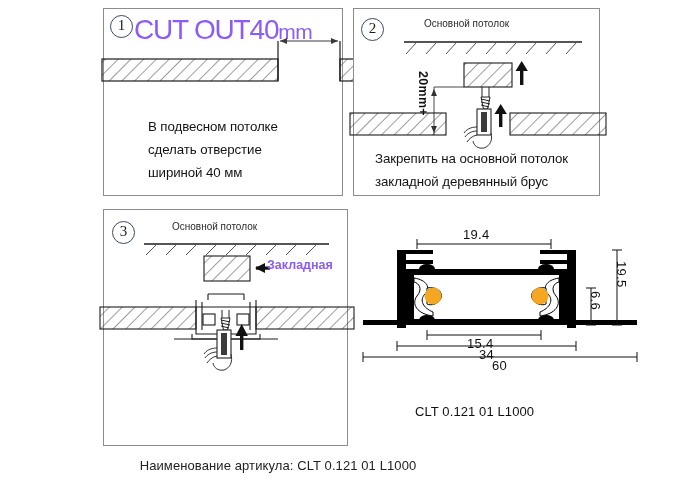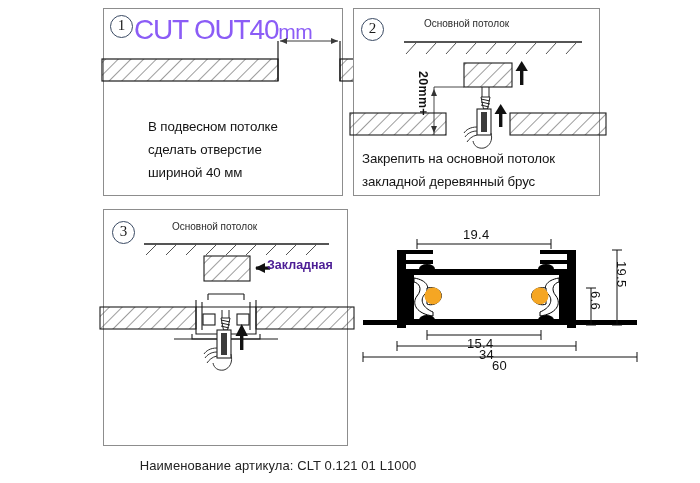--- a/index.html
+++ b/index.html
@@ -174,21 +174,21 @@
       </g>
 
       <g stroke="#333" stroke-width="1" fill="none">
         <path d="M123,118 C116,118 112,121 110,124"></path>
         <path d="M123,122 C117,122 113,125 111,128"></path>
         <path d="M123,126 C118,127 115,130 113,133"></path>
         <path d="M137,124 C139,131 136,137 130,139 C124,140 120,137 119,132"></path>
       </g>
     </svg>
 
-    <div class="cap" style="left:8px;top:138px;">Закрепить на основной потолок
+    <div class="cap" style="left:21px;top:138px;">Закрепить на основной потолок
 закладной деревянный брус</div>
 
     <div class="dimtxt rot" style="left:76px;top:62px;font-size:12.5px;font-weight:600;">20mm+</div>
   </div>
 
   <div class="panel" id="panel3">
     <div class="badge" style="left:8px;top:11px;">3</div>
 
     <div class="smalllabel" style="left:68px;top:11px;">Основной потолок</div>
 
@@ -249,21 +249,21 @@
       </g>
 
       <g stroke="#333" stroke-width="1" fill="none">
         <path d="M113,138 C106,138 102,141 100,144"></path>
         <path d="M113,142 C107,142 103,145 101,148"></path>
         <path d="M113,146 C108,147 105,150 103,153"></path>
         <path d="M127,144 C129,152 126,158 120,160 C114,161 110,158 109,153"></path>
       </g>
     </svg>
 
-    <div class="smalllabel" style="left:163px;top:48px;font-size:12.5px;font-weight:600;color:#4c1d95;">Закладная</div>
+    <div class="smalllabel" style="left:163px;top:48px;font-size:12.5px;font-weight:600;color:#8b5cf6;">Закладная</div>
 
   </div>
 
   <div id="profile" style="position:absolute;">
     <svg width="290" height="125" viewBox="0 0 290 125">
 
       <rect x="8" y="84" width="38" height="5" fill="#000"></rect>
       <rect x="218" y="84" width="64" height="5" fill="#000"></rect>
 
       <rect x="42" y="14" width="9" height="78" fill="#000"></rect>
@@ -325,16 +325,17 @@
     </svg>
 
     <div class="dimtxt" style="left:108px;top:-9px;">19.4</div>
     <div class="dimtxt" style="left:112px;top:100px;">15.4</div>
     <div class="dimtxt" style="left:124px;top:111px;">34</div>
     <div class="dimtxt" style="left:137px;top:122px;">60</div>
     <div class="dimtxt rot" style="left:274px;top:25px;">19.5</div>
     <div class="dimtxt rot" style="left:248px;top:55px;">6.6</div>
   </div>
 
+  <div class="code" style="left:415px;top:404px;">CLT 0.121 01 L1000</div>
 
   <div class="footer" style="top:458px;">Наименование артикула: CLT 0.121 01 L1000</div>
 
 </div>
 
 </body></html>

